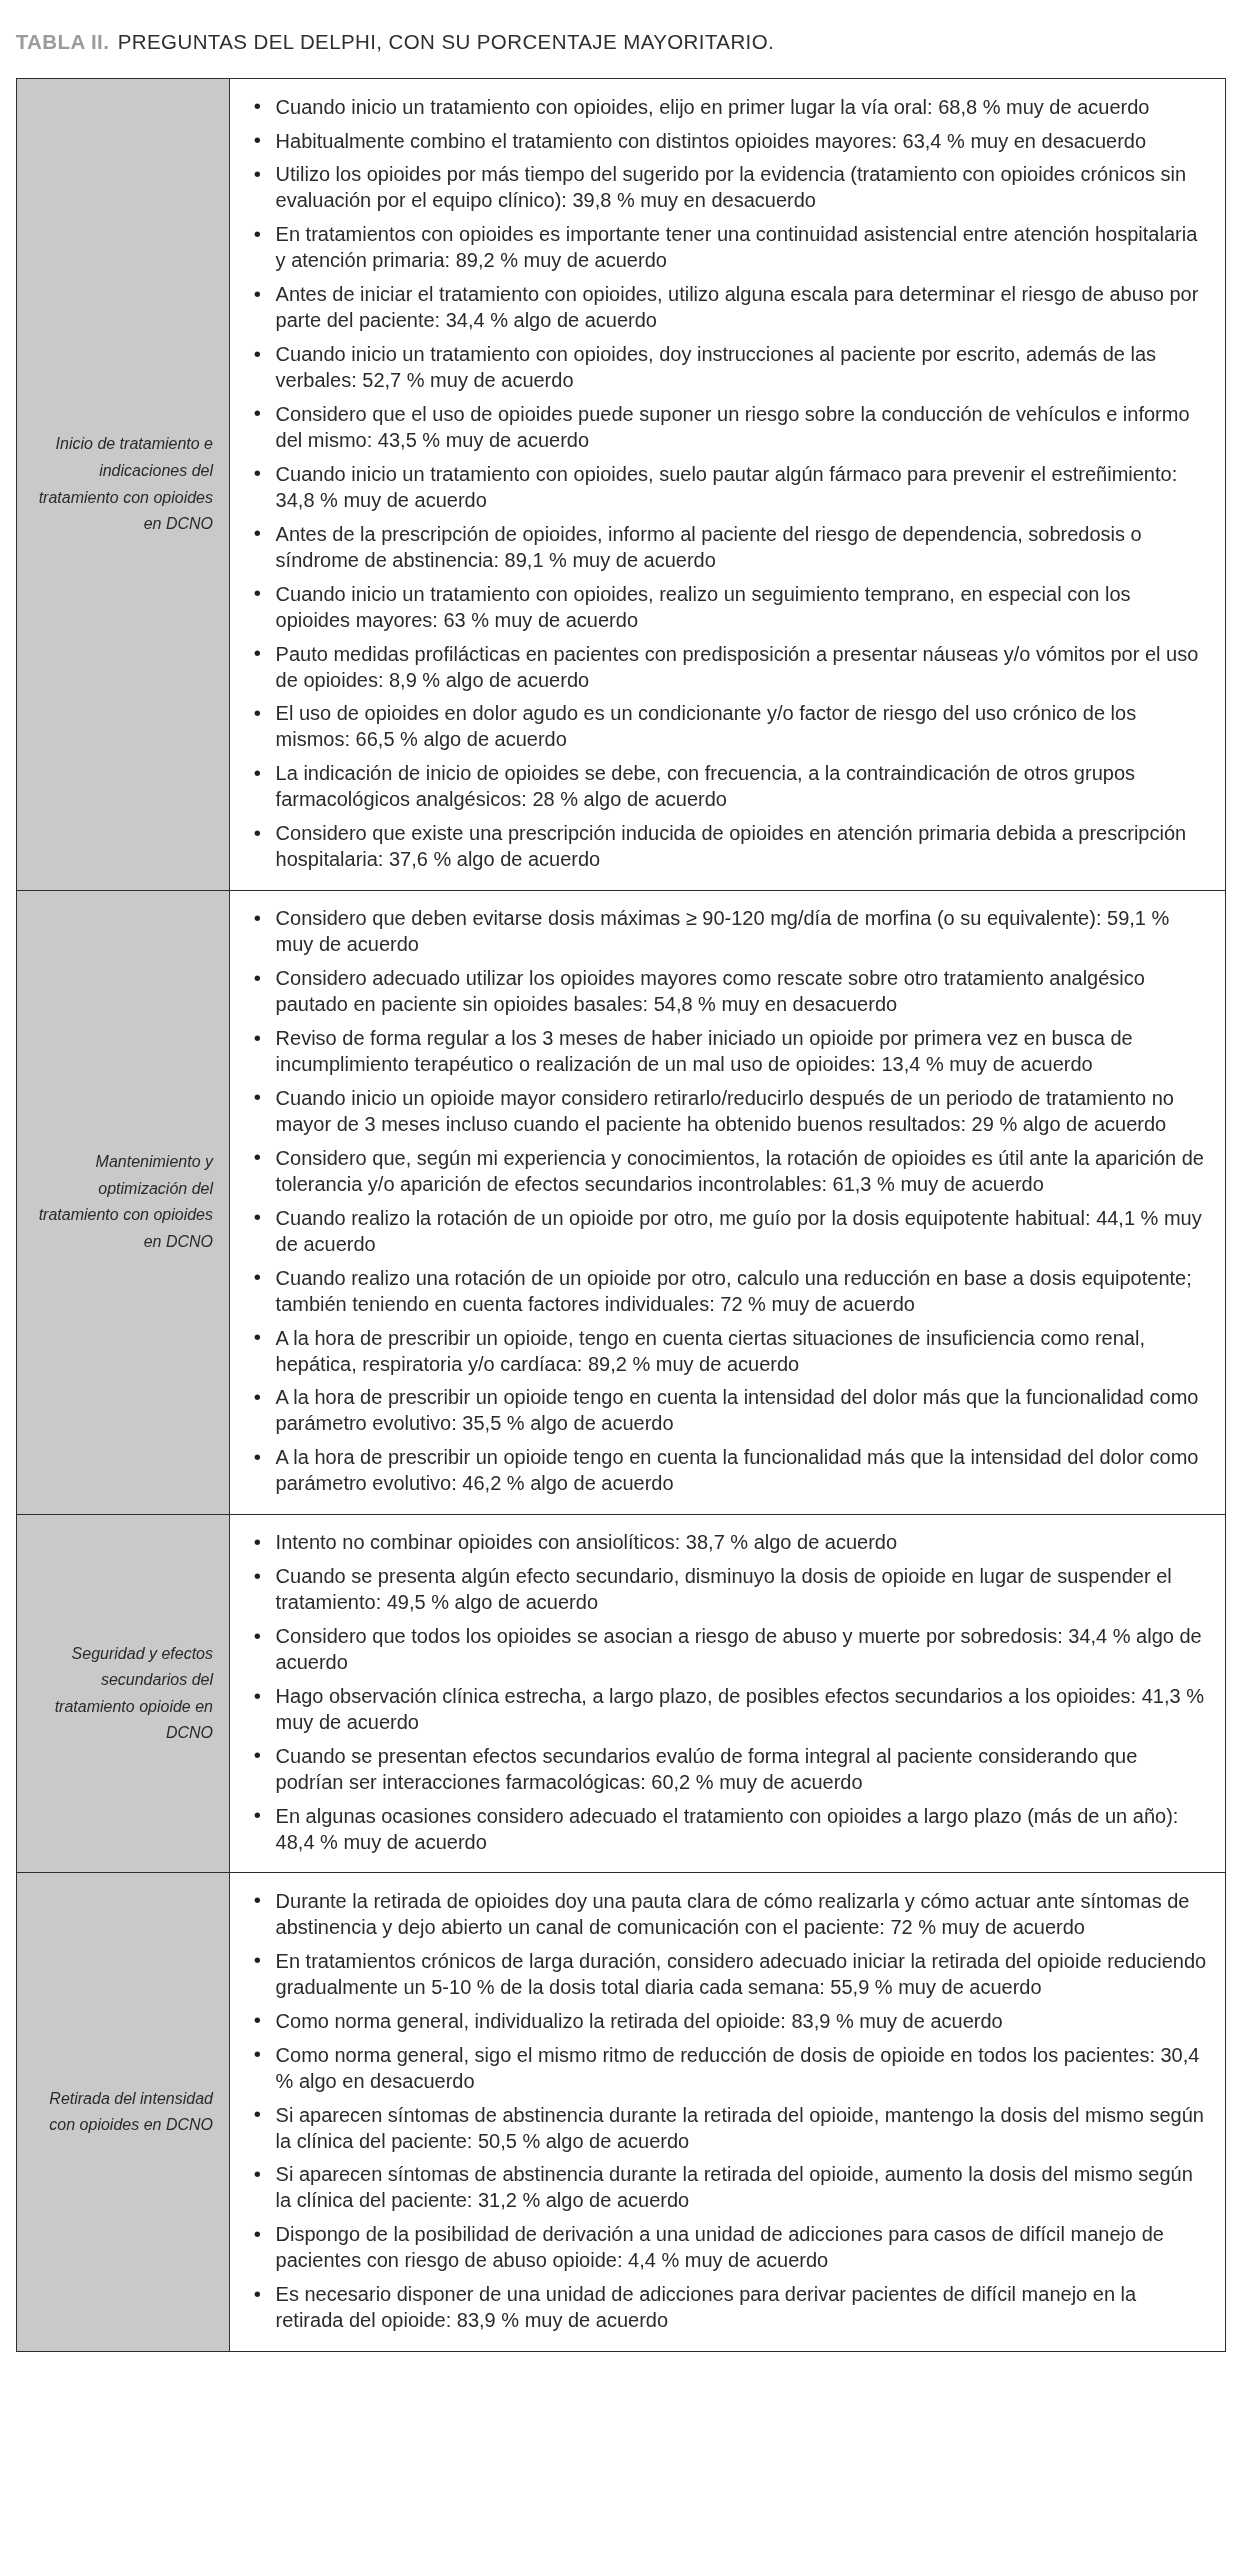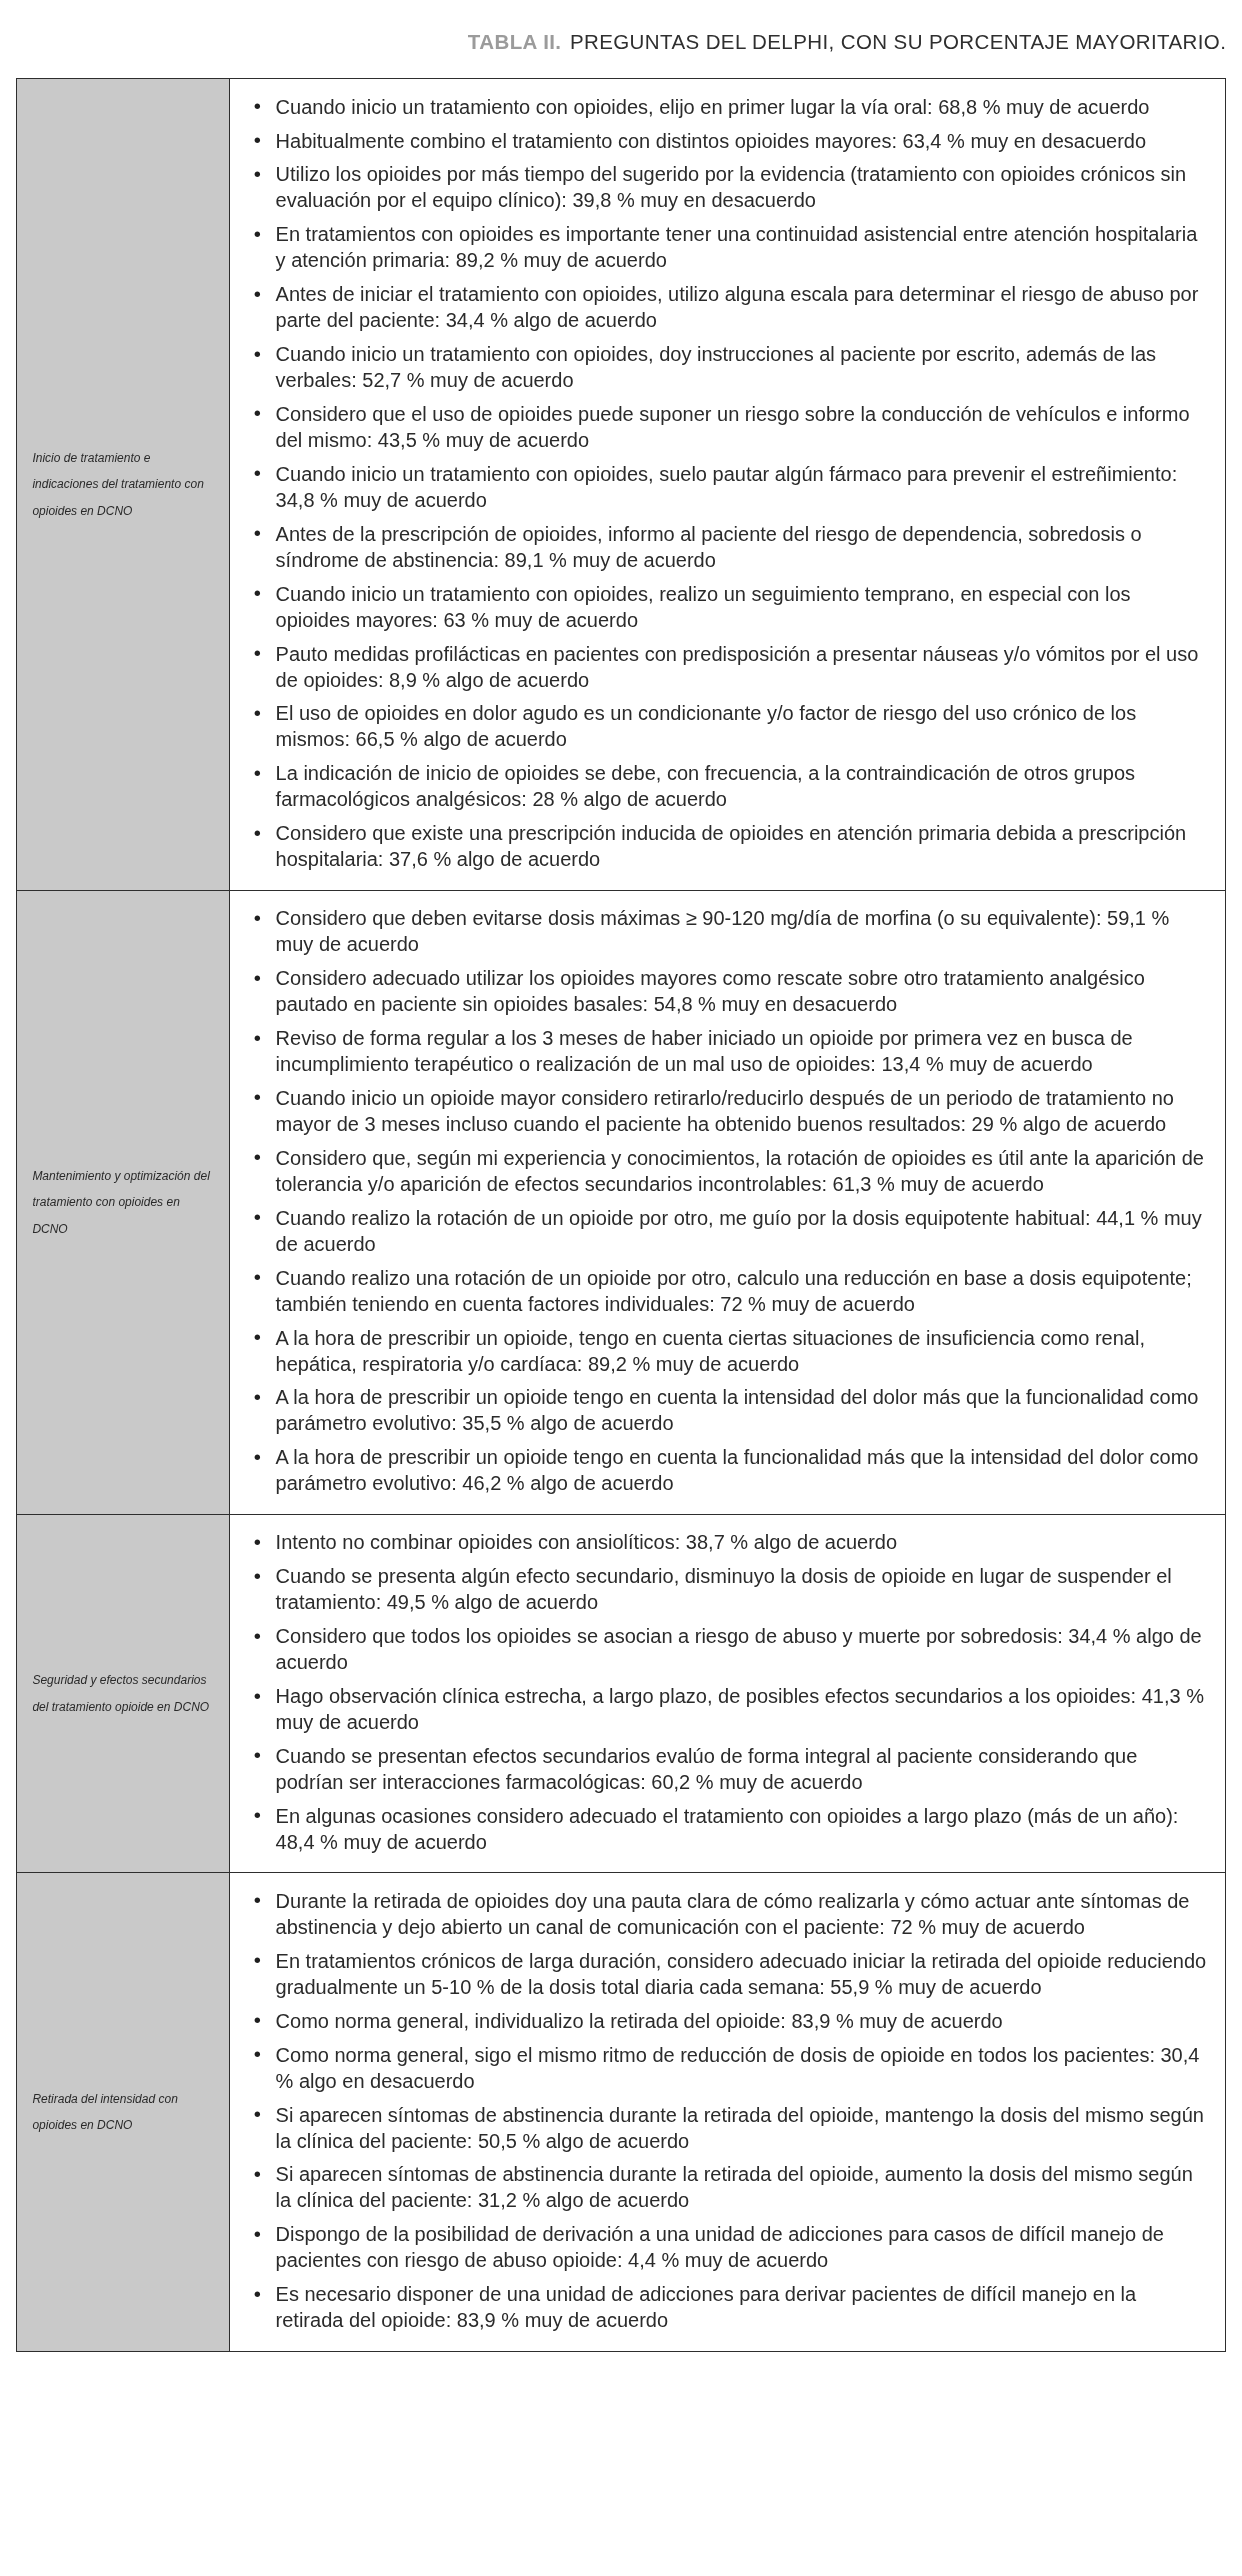--- a/index.html
+++ b/index.html
@@ -5,21 +5,21 @@
   * { margin: 0; padding: 0; box-sizing: border-box; }
   html, body {
     background: #ffffff;
     font-family: "Liberation Sans", sans-serif;
     color: #2b2b2b;
   }
   body { width: 1242px; min-height: 2576px; }
   .page { padding: 14.5px 15.7px 12px 15.7px; }
 
   .table-title {
-    text-align: right;
+    text-align: left;
     font-size: 20.5px;
     letter-spacing: 0.4px;
     padding: 15.7px 0 24px 0;
     color: #3a3a3a;
   }
   .table-title .title-tag {
     color: #9b9b9b;
     font-weight: 700;
     margin-right: 8.5px;
   }
@@ -29,23 +29,23 @@
     width: 100%;
     border-collapse: collapse;
   }
   table.delphi td {
     border: 1.8px solid #2e2e2e;
   }
   td.cat-cell {
     width: 213px;
     background: #c9c9c9;
     vertical-align: middle;
-    text-align: left;
+    text-align: right;
     font-style: italic;
-    font-size: 12px;
+    font-size: 16px;
     line-height: 26.6px;
     padding: 14.5px 15.7px;
     color: #2a2a2a;
     margin-left: 44px;
   }
   td.items-cell {
     background: #ffffff;
     vertical-align: top;
     padding: 14.5px 17px 9.7px 19.3px;
   }

